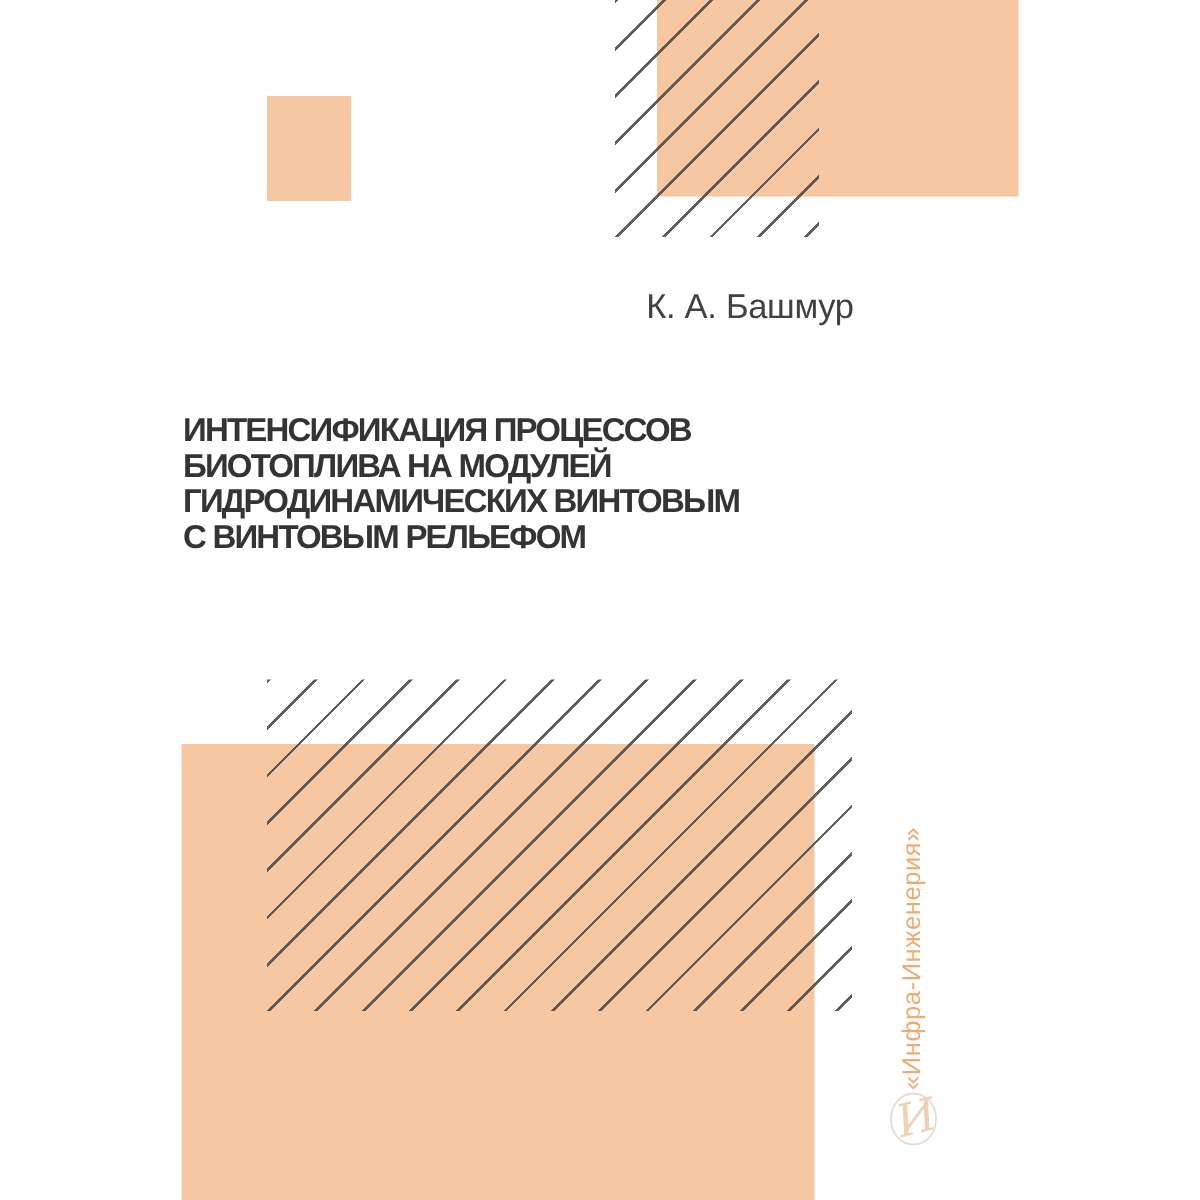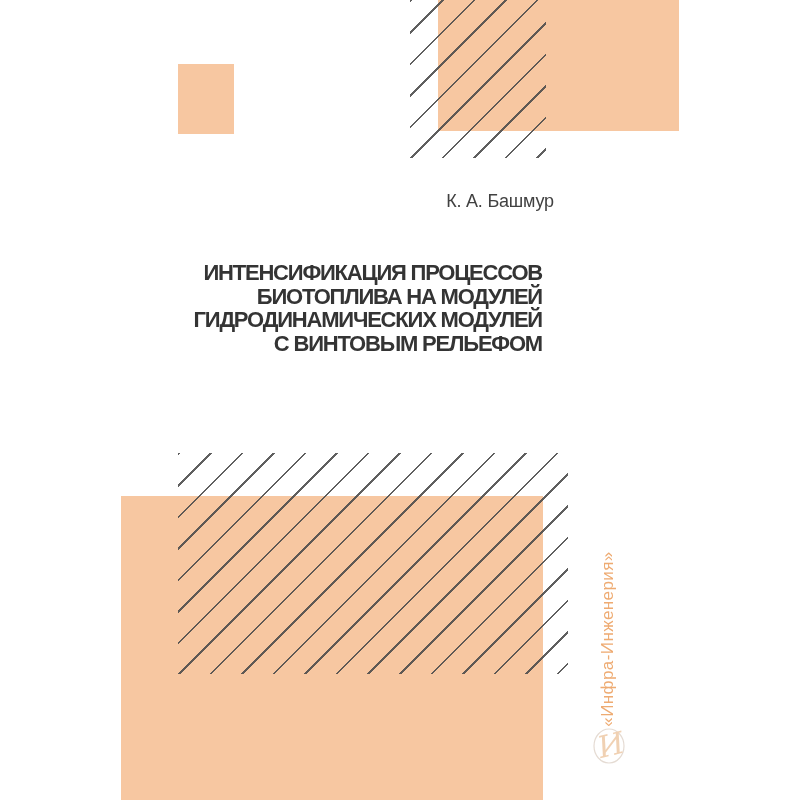--- a/index.html
+++ b/index.html
@@ -55,29 +55,28 @@
   .hatch-bottom {
     left: 178px; top: 453px;
     width: 390px; height: 221px;
   }
   
   .author {
     position: absolute;
     left: 380px; top: 191px;
     width: 240px;
     text-align: center;
-    font-size: 18px;
+    font-size: 23px;
     letter-spacing: -0.2px;
     color: var(--author-text, #414141);
   }
   .title {
     position: absolute;
-    right: 258px; top: 261px;
+    right: 258px; top: 275px;
     width: 420px;
-    text-align: right;
     font-weight: 700;
     font-size: 22px;
     line-height: 23.5px;
     letter-spacing: -1.2px;
     color: var(--title-text, #343434);
   }
   .publisher {
     position: absolute;
     left: 518px; top: 630px;
     width: 180px; height: 18px;
@@ -108,21 +107,21 @@
   <div class="hatch hatch-top"></div>
 
   <div class="rect-bottom"></div>
   <div class="hatch hatch-bottom"></div>
 
   <div class="author">К. А. Башмур</div>
 
   <div class="title">
     <div>ИНТЕНСИФИКАЦИЯ ПРОЦЕССОВ</div>
     <div>БИОТОПЛИВА НА МОДУЛЕЙ</div>
-    <div>ГИДРОДИНАМИЧЕСКИХ МОДУЛЕЙ</div>
+    <div>ГИДРОДИНАМИЧЕСКИХ ВИНТОВЫМ</div>
     <div>С ВИНТОВЫМ РЕЛЬЕФОМ</div>
   </div>
 
   <div class="publisher">«Инфра-Инженерия»</div>
 
   <div class="logo">
     <svg width="44" height="50" viewBox="0 0 44 50">
       <ellipse cx="21" cy="26" rx="15" ry="17" fill="none" stroke="#dccfc4" stroke-width="1.2"></ellipse>
       <text x="10" y="36" font-family="DejaVu Serif, serif" font-style="italic" font-size="30" fill="#ecc29a" transform="rotate(-14 21 26)">И</text>
     </svg>

